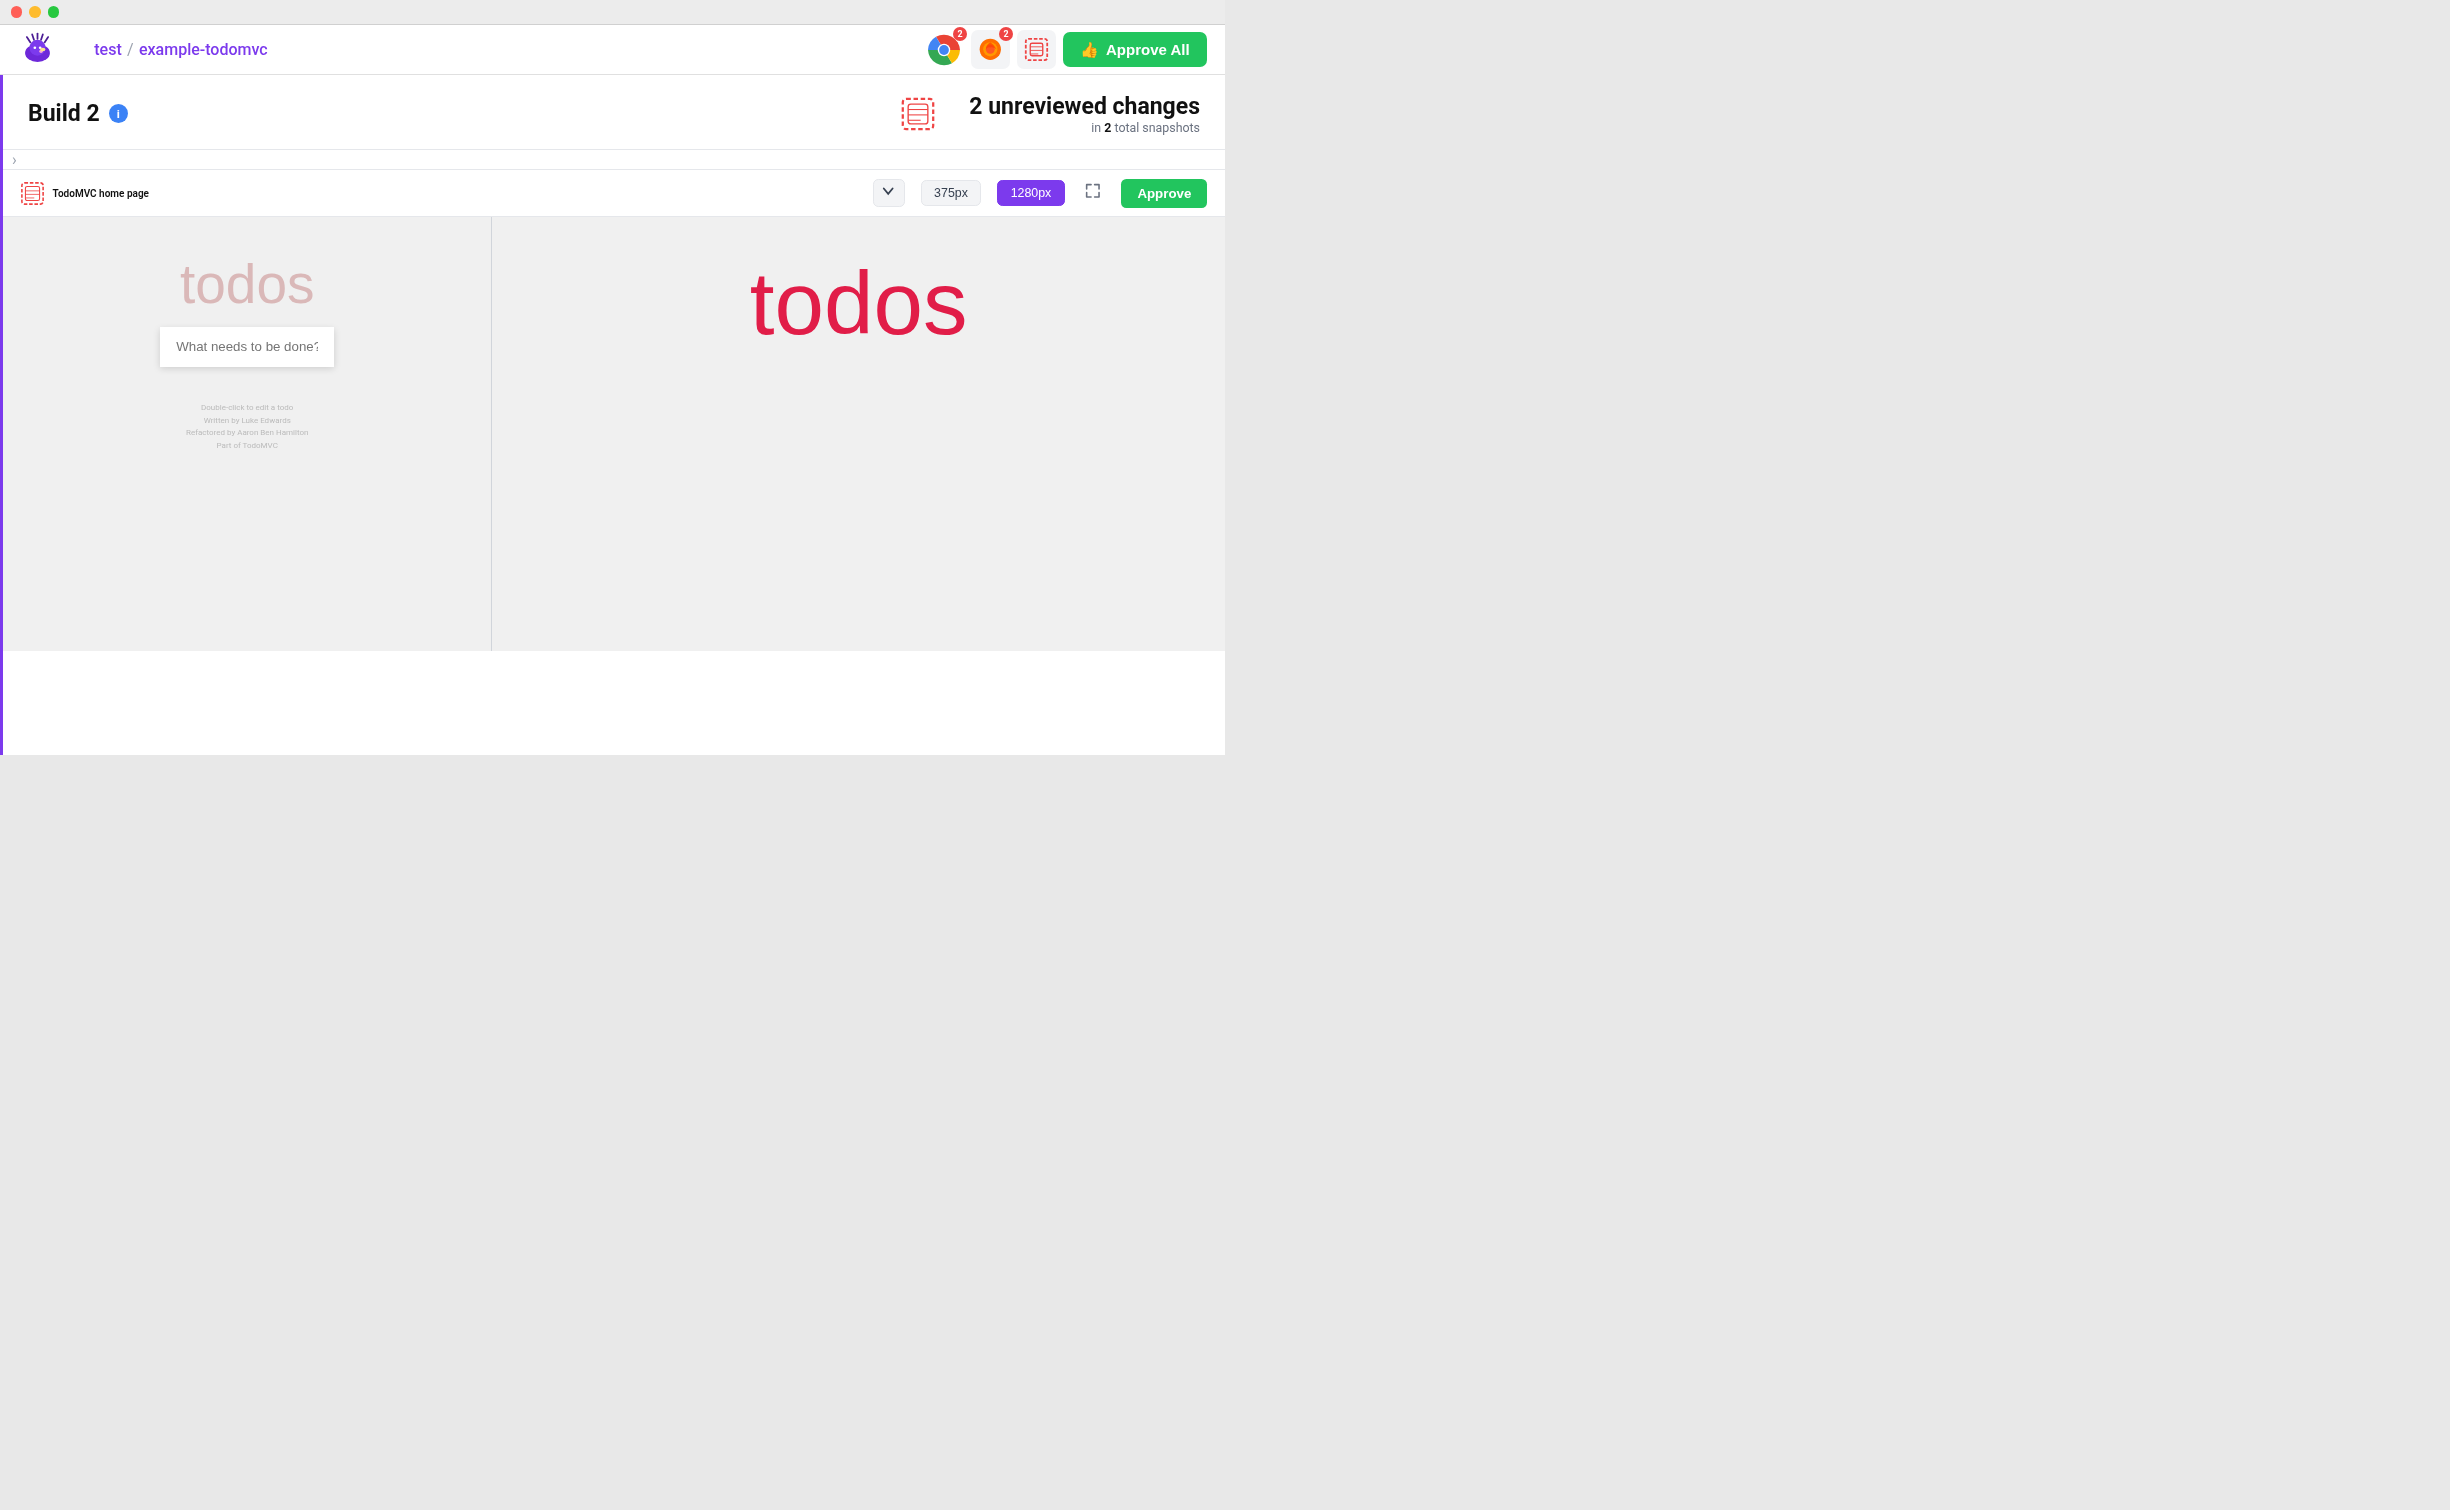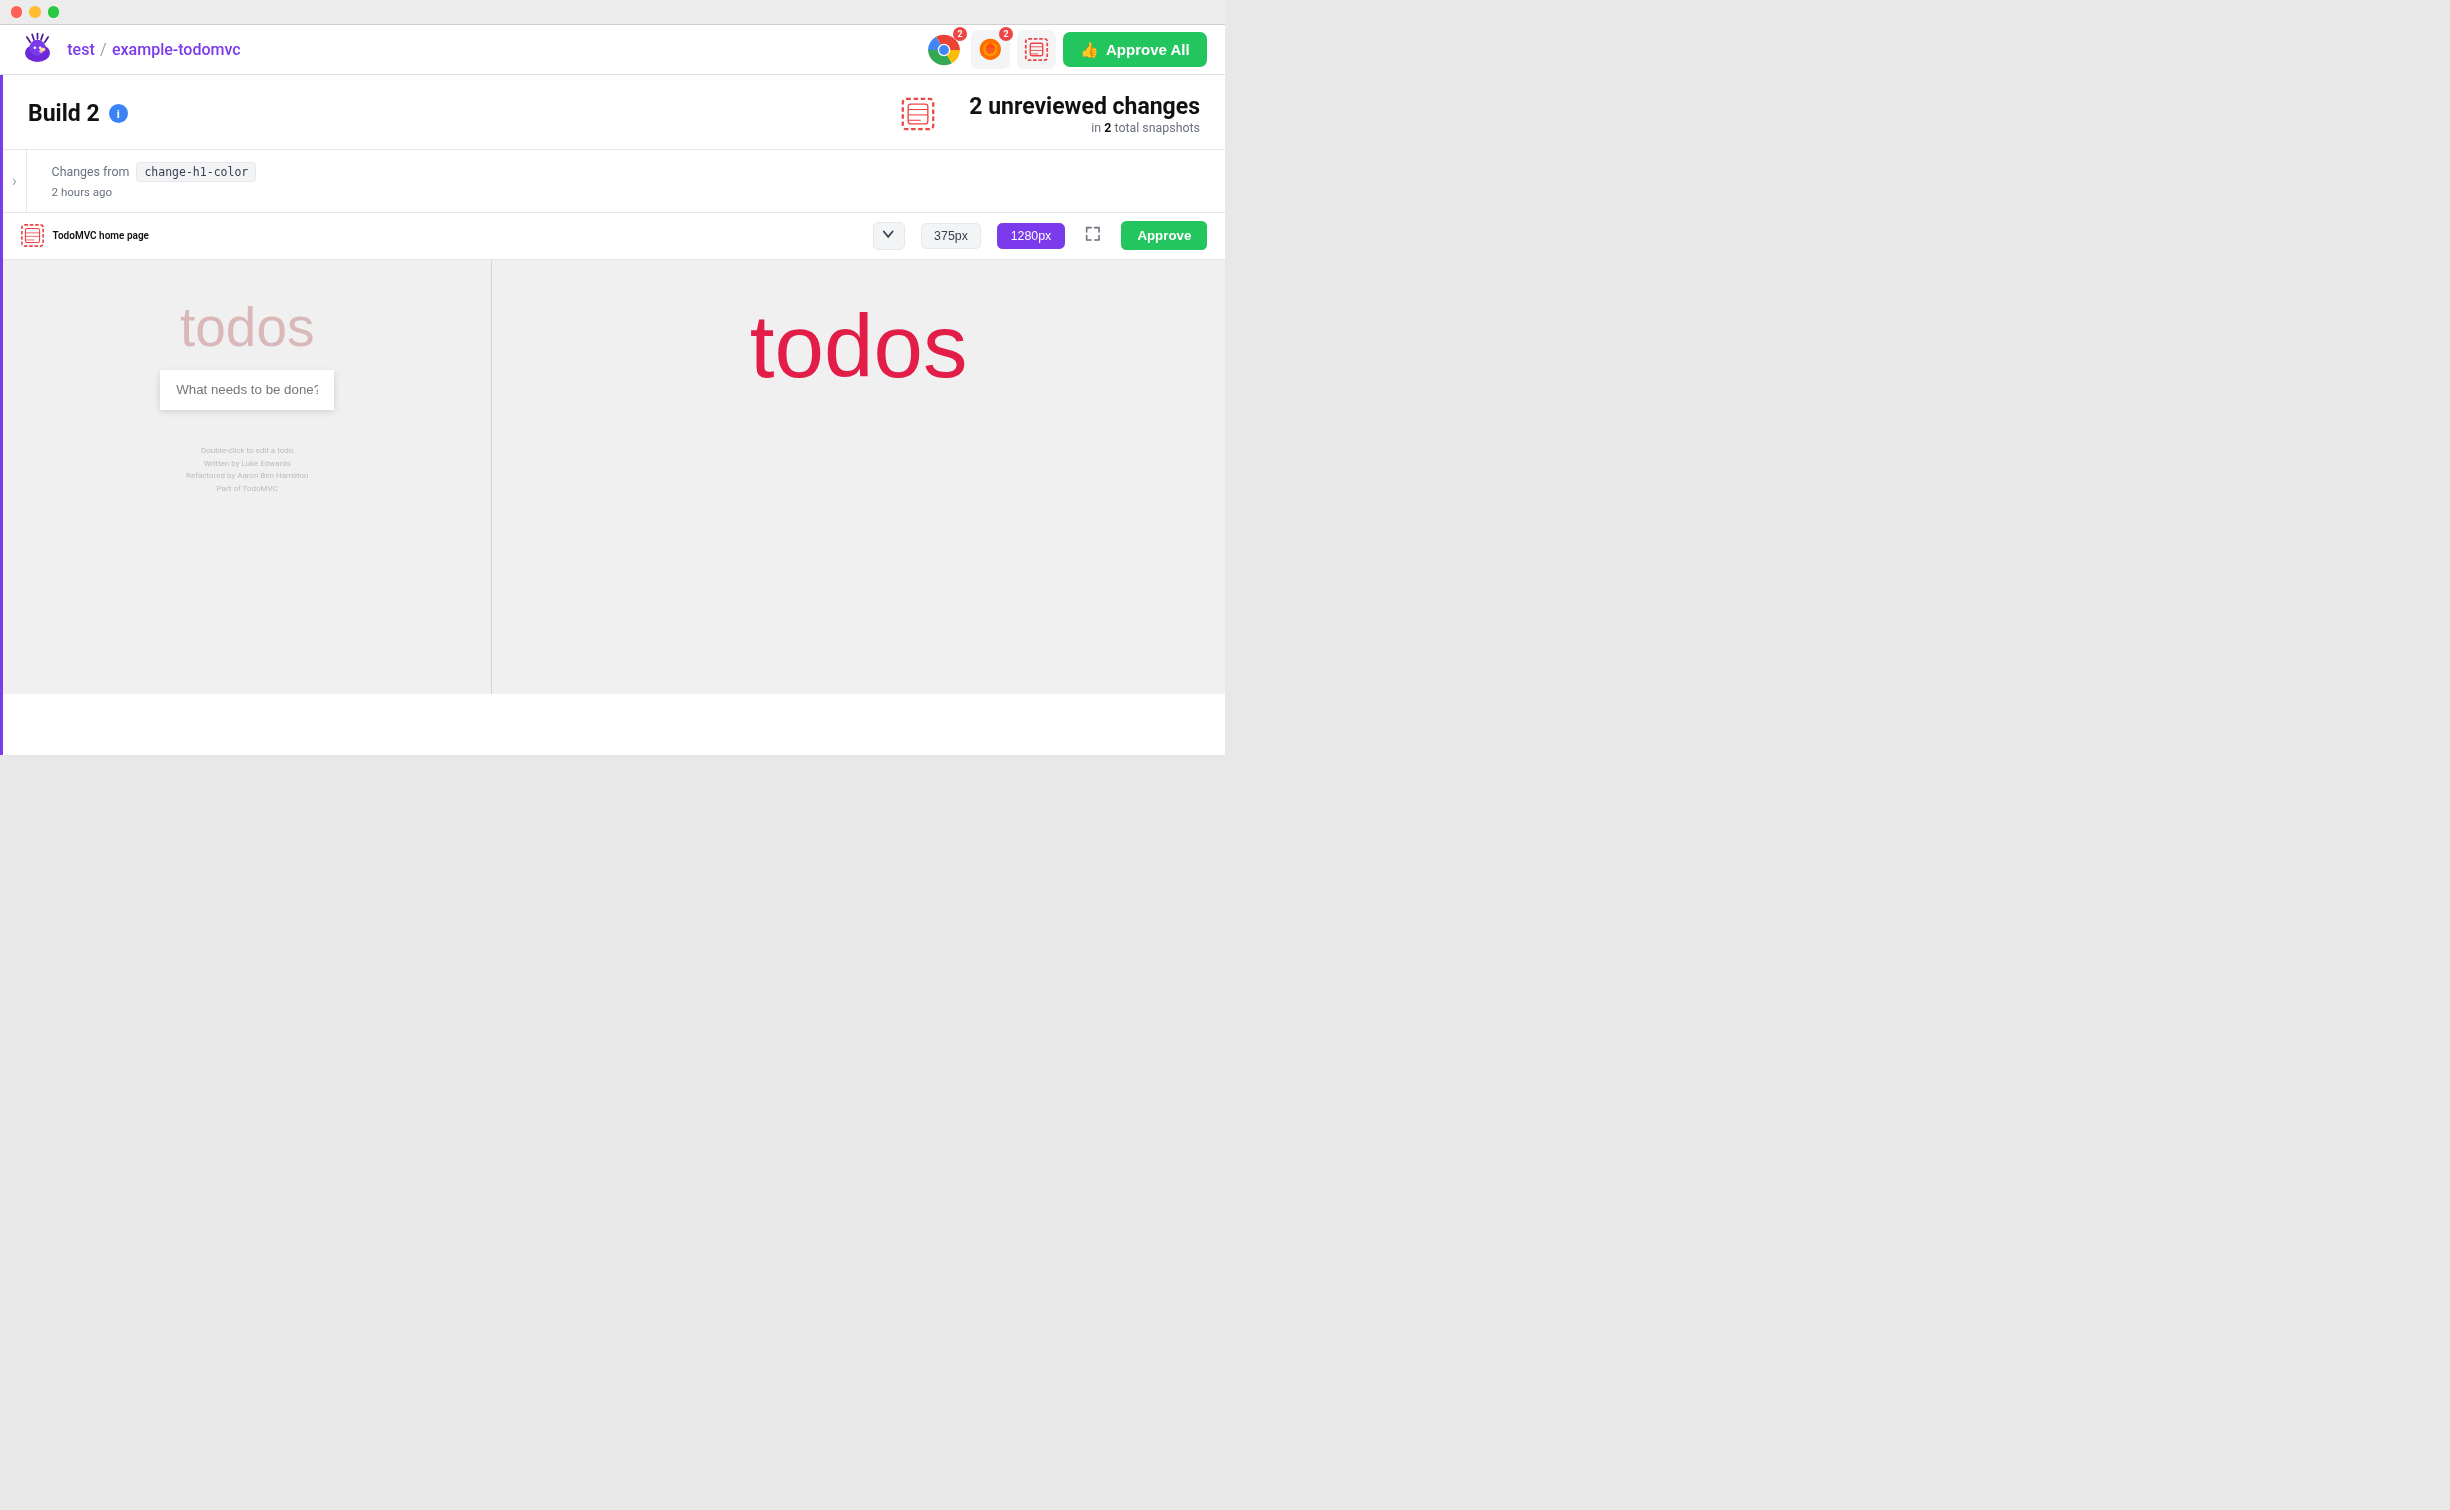--- a/index.html
+++ b/index.html
@@ -51,20 +51,21 @@
     }
     .breadcrumb {
       display: flex;
       align-items: center;
       gap: 5.3px;
     }
     .breadcrumb-test {
       color: #7c3aed;
       font-size: 16px;
       font-weight: 500;
+      margin-left: 27px;
     }
     .breadcrumb-sep {
       color: #9ca3af;
       font-size: 16px;
     }
     .breadcrumb-repo {
       color: #7c3aed;
       font-size: 16px;
       font-weight: 500;
     }
@@ -482,27 +483,20 @@
           <span>in </span><strong>2</strong><span> total snapshots</span>
         </div>
       </div>
     </div>
   </div>
 
   <div class="baseline-changes-row">
 
     <div class="divider-arrow">›</div>
 
-    <div class="changes-section">
-      <div class="baseline-label">
-        <span>Changes from</span>
-        <span class="branch-tag">change-h1-color</span>
-      </div>
-      <div class="baseline-sub">2 hours ago</div>
-    </div>
   </div>
 
   <div class="snapshot-toolbar">
     <div class="snapshot-toolbar-left">
 
       <svg width="23" height="23" viewBox="0 0 26 26" xmlns="http://www.w3.org/2000/svg">
         <rect x="1" y="1" width="24" height="24" rx="3" fill="none" stroke="#ef4444" stroke-width="1.8" stroke-dasharray="4,2"></rect>
         <rect x="5" y="5" width="16" height="16" rx="2" fill="none" stroke="#ef4444" stroke-width="1.2"></rect>
         <line x1="5" y1="10" x2="21" y2="10" stroke="#ef4444" stroke-width="0.9"></line>
         <line x1="5" y1="14" x2="21" y2="14" stroke="#ef4444" stroke-width="0.9"></line>

